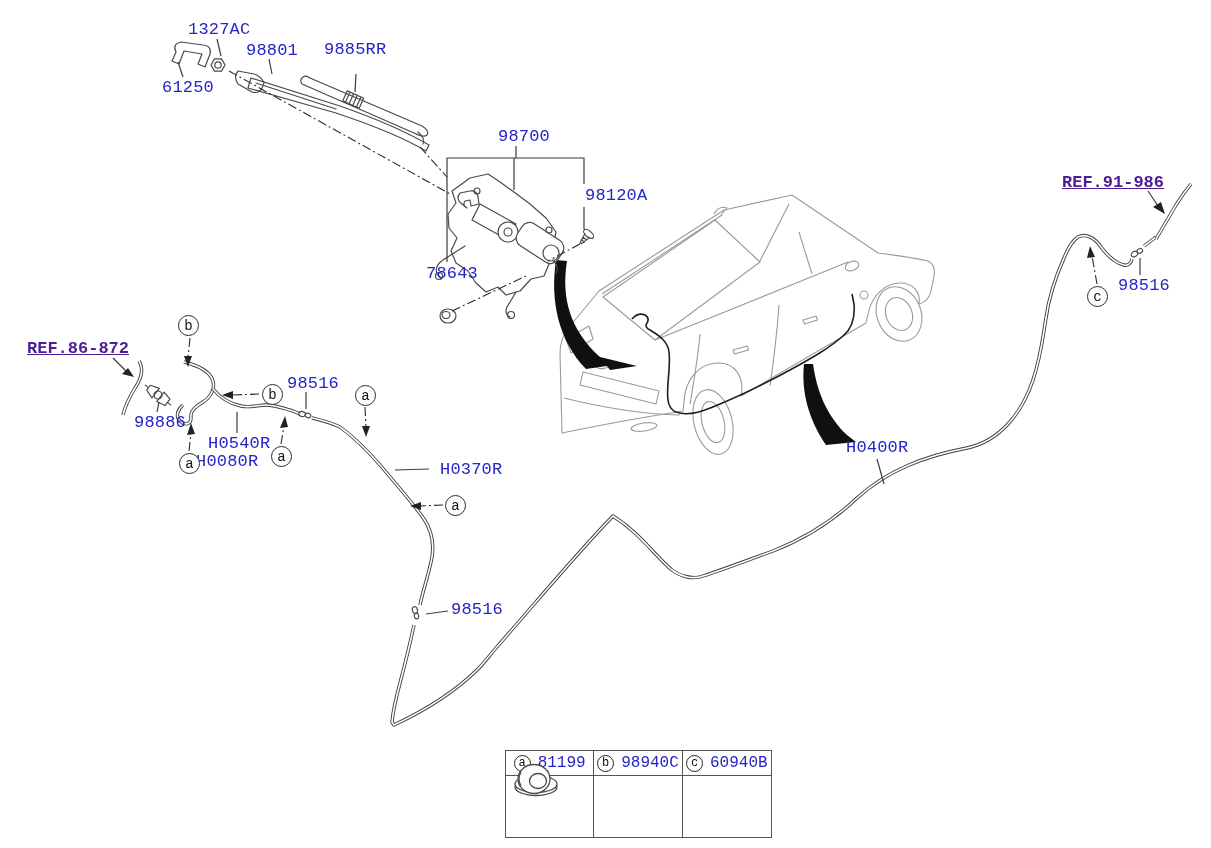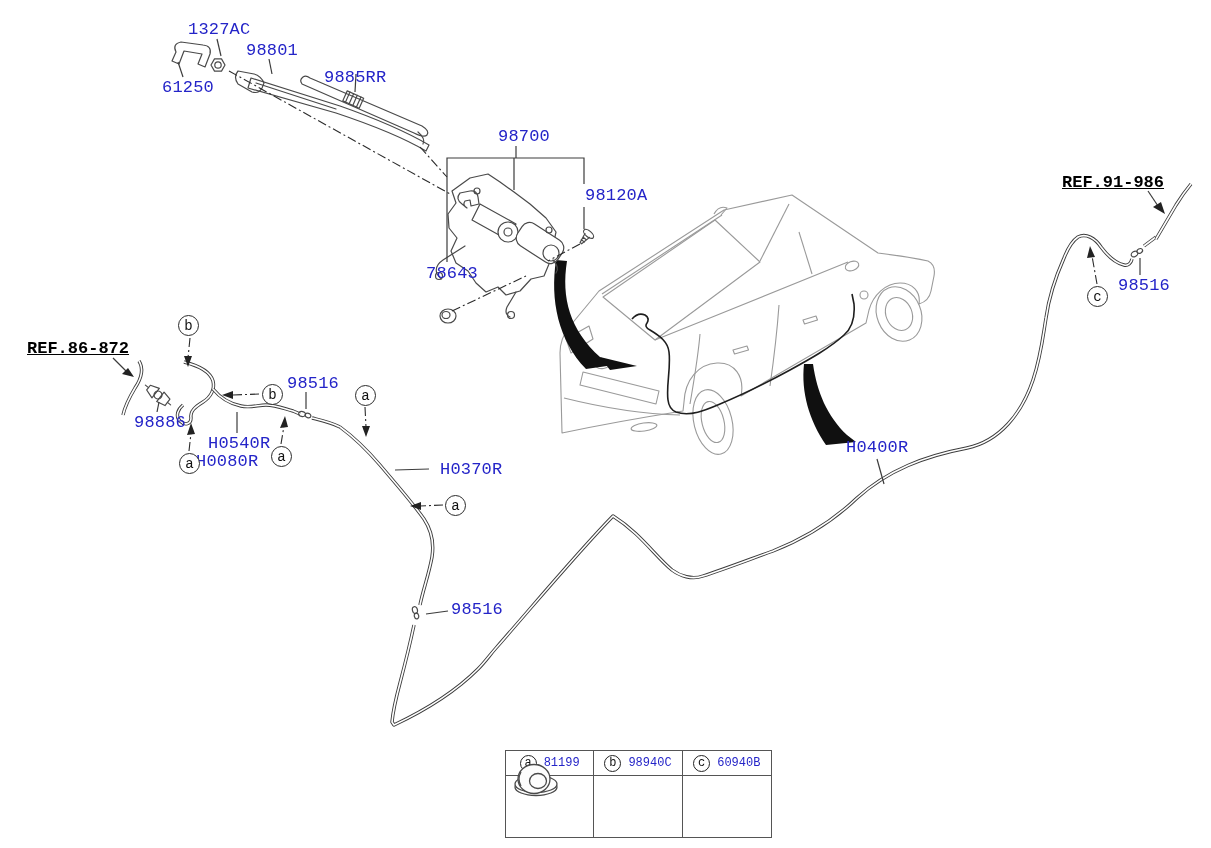--- a/index.html
+++ b/index.html
@@ -1,32 +1,32 @@
 <!DOCTYPE html>
 <html><head>
 <meta charset="utf-8">
 <style>
   html,body{margin:0;padding:0;background:#fff;}
   .stage{position:relative;width:1211px;height:848px;background:#fff;overflow:hidden;
          font-family:Liberation Mono, monospace;margin-top:8px;}
   .stage svg{position:absolute;left:0;top:0;}
   .plbl{position:absolute;font-size:17px;color:#2424c8;white-space:nowrap;letter-spacing:.2px;}
-  .ref{position:absolute;font-size:17px;font-weight:bold;color:#000000;text-decoration:underline;white-space:nowrap;}
+  .ref{position:absolute;font-size:17px;font-weight:bold;color:#4c1d95;text-decoration:underline;white-space:nowrap;}
   .co{position:absolute;width:21px;height:21px;border:1.4px solid #2b2b2b;border-radius:50%;
       background:#fff;display:flex;align-items:center;justify-content:center;
       font-size:14px;color:#111;box-sizing:border-box;}
   .legend{position:absolute;left:505px;top:742px;width:267px;height:88px;border:1.3px solid #555;
           display:grid;grid-template-columns:1fr 1fr 1fr;grid-template-rows:25px 1fr;box-sizing:border-box;background:#fff;}
   .lg-h{border-right:1.3px solid #555;border-bottom:1.3px solid #555;display:flex;align-items:center;
         justify-content:center;gap:7px;}
   .lg-h.last,.lg-b.last{border-right:none;}
   .lg-b{border-right:1.3px solid #555;display:flex;align-items:center;justify-content:center;}
   .lg-circle{width:17px;height:17px;border:1.2px solid #222;border-radius:50%;display:flex;
              align-items:center;justify-content:center;font-size:12px;color:#111;box-sizing:border-box;background:#fff;}
-  .lg-num{font-size:12px;color:#2424c8;}
+  .lg-num{font-size:16px;color:#2424c8;}
   
   .ln{stroke:#3c3c3c;stroke-width:1.2;fill:none;}
   .part{stroke:#4a4a4a;stroke-width:1.2;fill:#fff;stroke-linejoin:round;}
   .partn{stroke:#4a4a4a;stroke-width:1.2;fill:none;stroke-linejoin:round;stroke-linecap:round;}
   .car{stroke:#9a9a9a;stroke-width:1.1;fill:none;stroke-linejoin:round;}
   .hoseO{stroke:#3c3c3c;stroke-width:3.4;fill:none;stroke-linejoin:round;}
   .hoseI{stroke:#ffffff;stroke-width:1.6;fill:none;stroke-linejoin:round;}
   .tube{stroke:#1e1e1e;stroke-width:1.6;fill:none;stroke-linejoin:round;}
   .dd{stroke:#2b2b2b;stroke-width:1.1;fill:none;stroke-dasharray:9 3 2 3;}
   .tri{fill:#222;stroke:none;}
@@ -215,21 +215,21 @@
         <polygon class="tri" points="362,418 370,418 366,429"></polygon>
     <path class="dd" d="M 443 497 L 420 498"></path>
         <polygon class="tri" points="421,494 421,502 410,498"></polygon>
     <path class="dd" d="M 1097 276 L 1092 248"></path>
         <polygon class="tri" points="1087,250 1095,249 1090,238"></polygon>
   </g>
 </svg>
 
   <div class="plbl" style="left:188px;top:12px">1327AC</div>
   <div class="plbl" style="left:246px;top:33px">98801</div>
-  <div class="plbl" style="left:324px;top:60px">9885RR</div>
+  <div class="plbl" style="left:324px;top:32px">9885RR</div>
   <div class="plbl" style="left:162px;top:70px">61250</div>
   <div class="plbl" style="left:498px;top:119px">98700</div>
   <div class="plbl" style="left:585px;top:178px">98120A</div>
   <div class="plbl" style="left:426px;top:256px">78643</div>
   <div class="ref" style="left:1062px;top:165px">REF.91-986</div>
   <div class="plbl" style="left:1118px;top:268px">98516</div>
   <div class="ref" style="left:27px;top:331px">REF.86-872</div>
   <div class="plbl" style="left:134px;top:405px">98886</div>
   <div class="plbl" style="left:287px;top:366px">98516</div>
   <div class="plbl" style="left:208px;top:426px">H0540R</div>

